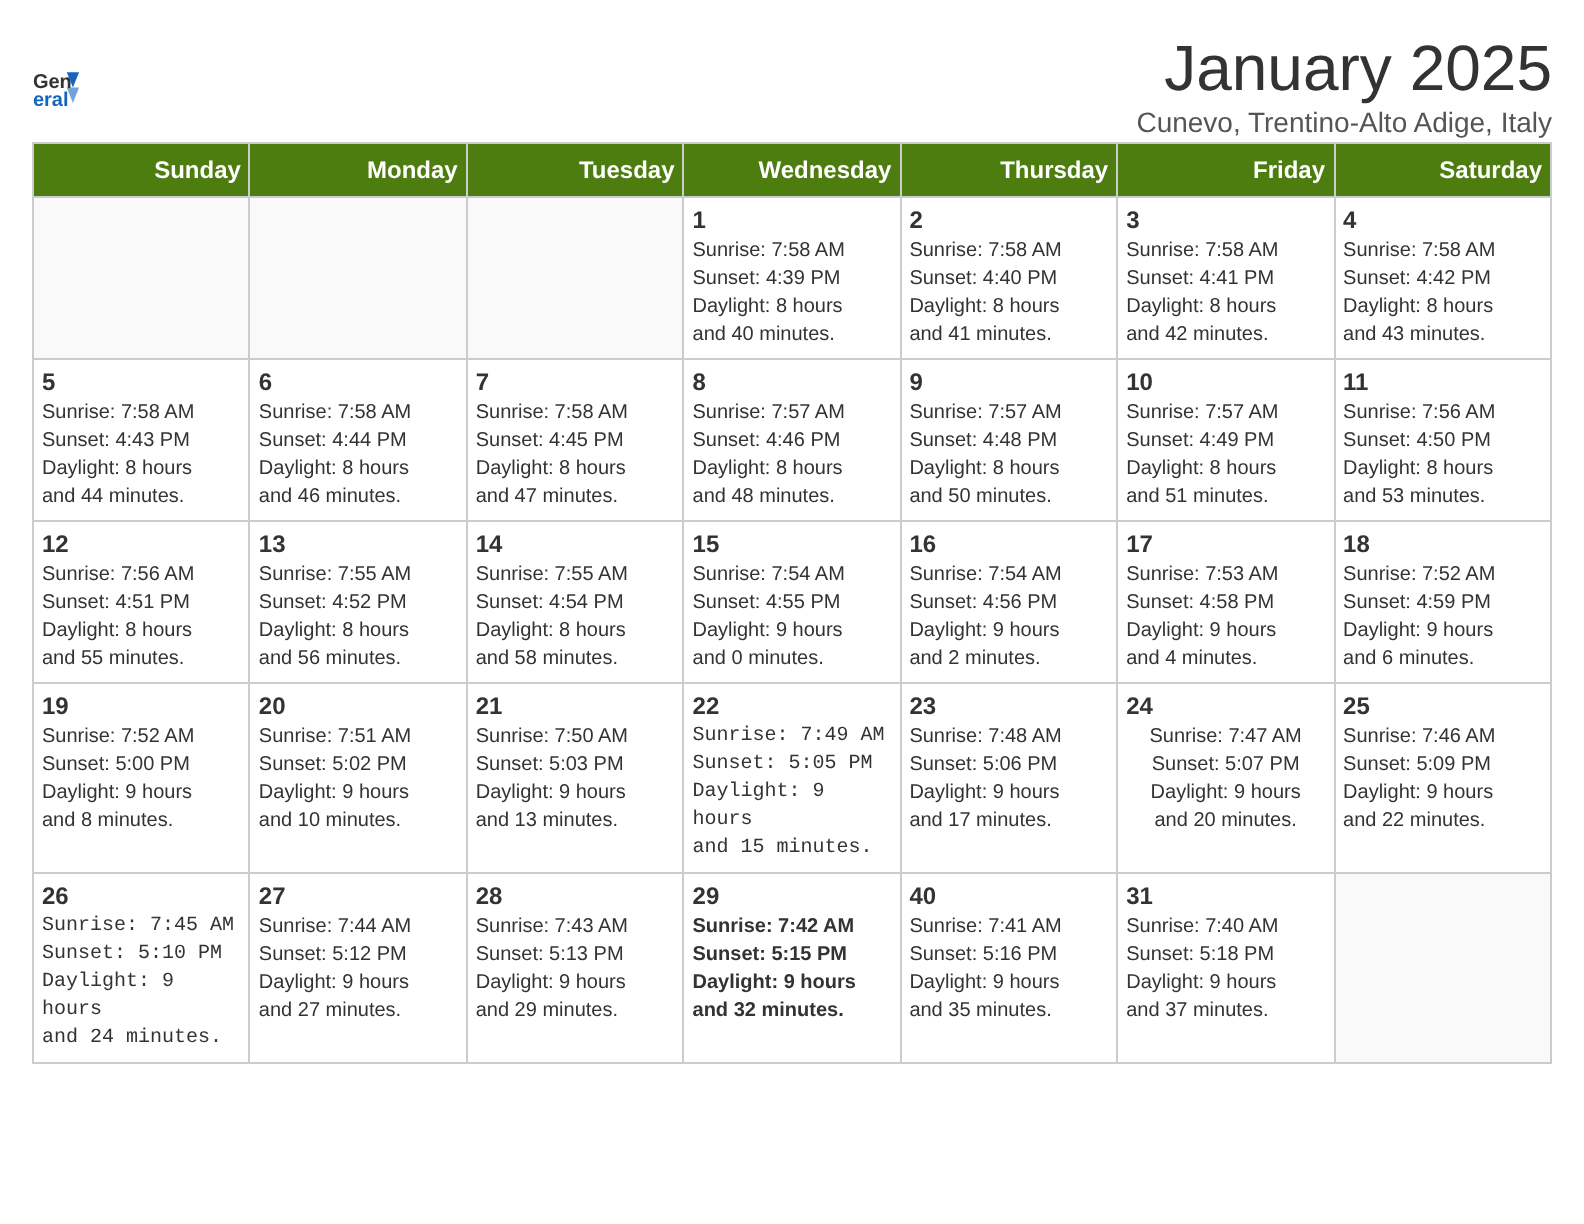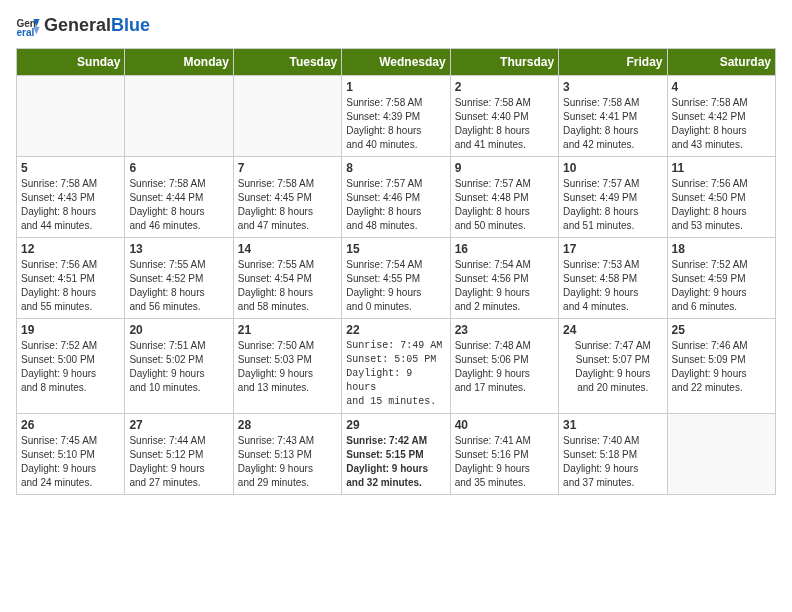--- a/index.html
+++ b/index.html
@@ -7,21 +7,21 @@
       font-family: Arial, sans-serif;
       background: #fff;
       width: 792px;
       min-height: 612px;
       padding: 16px;
     }
     .header-area {
       display: flex;
       justify-content: space-between;
       align-items: center;
-      margin-bottom: 12px;
+      margin-bottom: 2px;
     }
     .logo {
       display: flex;
       align-items: center;
       gap: 4px;
     }
     .logo-text {
       font-size: 18px;
       font-weight: bold;
       line-height: 1.1;
@@ -89,25 +89,24 @@
 <body>
 
 <div class="header-area">
   <div class="logo">
     <svg class="logo-icon" viewBox="0 0 30 26">
       <text x="0" y="14" font-size="13" fill="#333" font-family="Arial" font-weight="bold">Gen</text>
       <text x="0" y="26" font-size="13" fill="#1565c0" font-family="Arial" font-weight="bold">eral</text>
       <polygon points="22,4 30,4 26,14" fill="#1565c0"></polygon>
       <polygon points="22,14 30,14 26,24" fill="#1565c0" opacity="0.6"></polygon>
     </svg>
-    <div>
-      <div class="logo-text">
-        <span class="logo-general">General</span><span class="logo-blue">Blue</span>
-      </div>
-    </div>
+  </div>
+  <div class="title-area">
+    <div class="month-title">January 2025</div>
+    <div class="subtitle">Cunevo, Trentino-Alto Adige, Italy</div>
   </div>
 </div>
 
 <table>
   <thead>
     <tr id="days-header">
         <th>Sunday</th>
         <th>Monday</th>
         <th>Tuesday</th>
         <th>Wednesday</th>
@@ -299,21 +298,21 @@
           <div class="day-number">25</div>
           <div class="day-info" style="white-space: pre-line;">Sunrise: 7:46 AM
 Sunset: 5:09 PM
 Daylight: 9 hours
 and 22 minutes.</div>
         </td>
       </tr>
       <tr>
         <td>
           <div class="day-number">26</div>
-          <div class="day-info" style="white-space: pre-line;">Sunrise: 7:45 AM
+          <div class="day-info" style="white-space: pre-line; font-family: Liberation Mono, monospace;">Sunrise: 7:45 AM
 Sunset: 5:10 PM
 Daylight: 9 hours
 and 24 minutes.</div>
         </td>
         <td>
           <div class="day-number">27</div>
           <div class="day-info" style="white-space: pre-line;">Sunrise: 7:44 AM
 Sunset: 5:12 PM
 Daylight: 9 hours
 and 27 minutes.</div>

